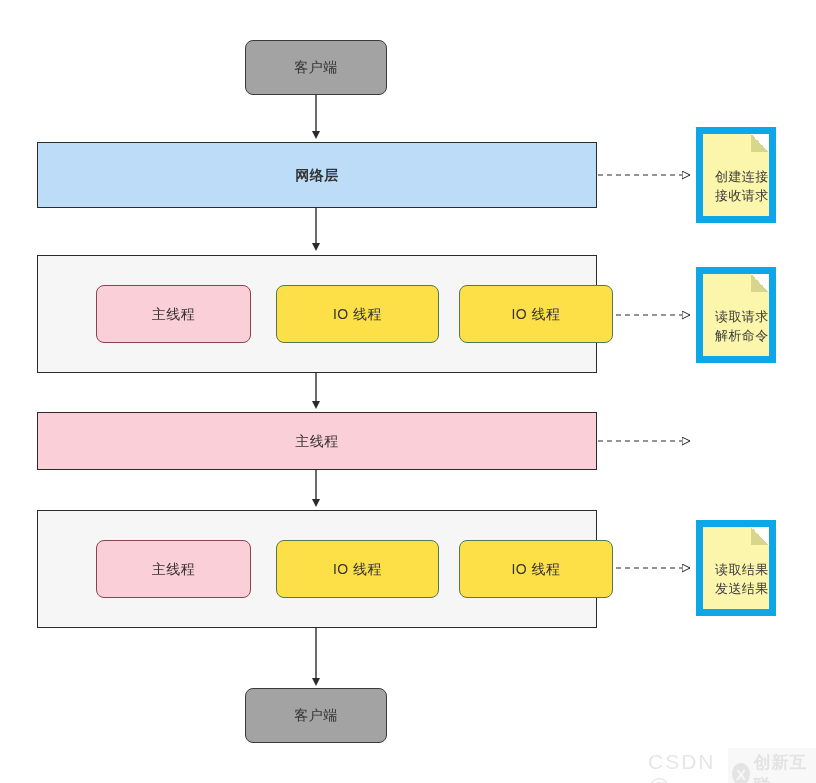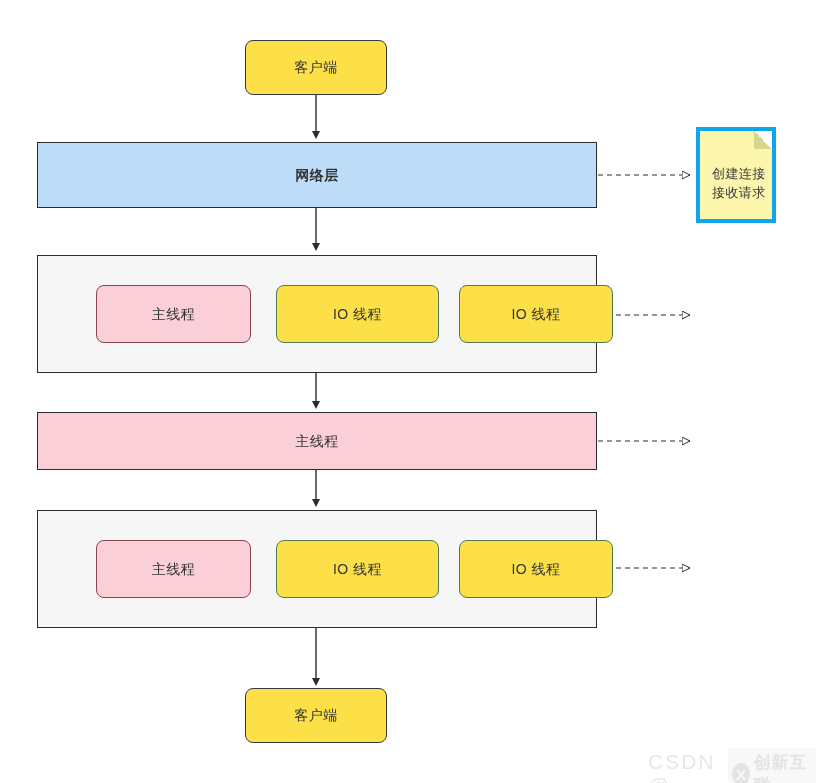--- a/index.html
+++ b/index.html
@@ -8,21 +8,21 @@
     font-family:"Liberation Sans","DejaVu Sans",sans-serif;
     color:#333333;
   }
   #canvas{position:absolute;left:0;top:0;width:816px;height:783px;}
 
   .node{position:absolute;box-sizing:border-box;display:flex;align-items:center;justify-content:center;}
   .node .label{font-size:14px;line-height:1.2;color:#333333;white-space:nowrap;letter-spacing:.5px;}
 
   
   .client-box{
-    background:#fde047;border:1.4px solid #3a3a3a;border-radius:8px;
+    background:#a3a3a3;border:1.4px solid #3a3a3a;border-radius:8px;
   }
   
   .net-box{
     background:#bcdcf8;border:1.6px solid #2b2b2b;border-radius:0;
   }
   
   .mainthread-bar{
     background:#fbcfd8;border:1.6px solid #2b2b2b;border-radius:0;
   }
   
@@ -32,21 +32,21 @@
   }
   
   .chip{position:absolute;box-sizing:border-box;display:flex;align-items:center;justify-content:center;border-radius:8px;}
   .chip.pink{background:#fbcfd8;border:1.4px solid #8a4350;}
   .chip.green{background:#fde047;border:1.4px solid #4f7a52;}
   .chip .label{font-size:14px;color:#333333;white-space:nowrap;letter-spacing:.5px;}
 
   
   .note{
     position:absolute;box-sizing:border-box;
-    background:#fbf6ab;border:4px solid #0ea5e9;
+    background:#fbf6ab;border:7px solid #0ea5e9;
     padding:0;
   }
   .note .note-text{
     position:absolute;left:12px;top:33px;
     font-size:13px;line-height:19px;color:#3a3a3a;
     white-space:pre-line;text-align:left;letter-spacing:.4px;
   }
   .note .fold{
     position:absolute;right:0;top:0;width:18px;height:18px;
     background:linear-gradient(225deg,#ffffff 0 50%,#d8d58c 50% 100%);
@@ -132,22 +132,32 @@
   <div class="node client-box" style="left:245px;top:688px;width:142px;height:55px;">
     <span class="label">客户端</span>
   </div>
 
   <div class="note" style="left:696px;top:127px;width:80px;height:96px;">
     <div class="fold"></div>
     <div class="note-text">创建连接
 接收请求</div>
   </div>
 
+  <div class="note" style="left:696px;top:267px;width:80px;height:96px;">
+    <div class="fold"></div>
+    <div class="note-text">读取请求
+解析命令</div>
+  </div>
 
 
+  <div class="note" style="left:696px;top:520px;width:80px;height:96px;">
+    <div class="fold"></div>
+    <div class="note-text">读取结果
+发送结果</div>
+  </div>
 
   <div class="watermark" style="left:648px;top:748px;">
     <span class="wm-text">CSDN @</span>
     <span class="wm-badge">
       <span class="wm-circle">X</span>
       <span class="wm-cn">创新互联</span>
 
     </span>
   </div>
 

